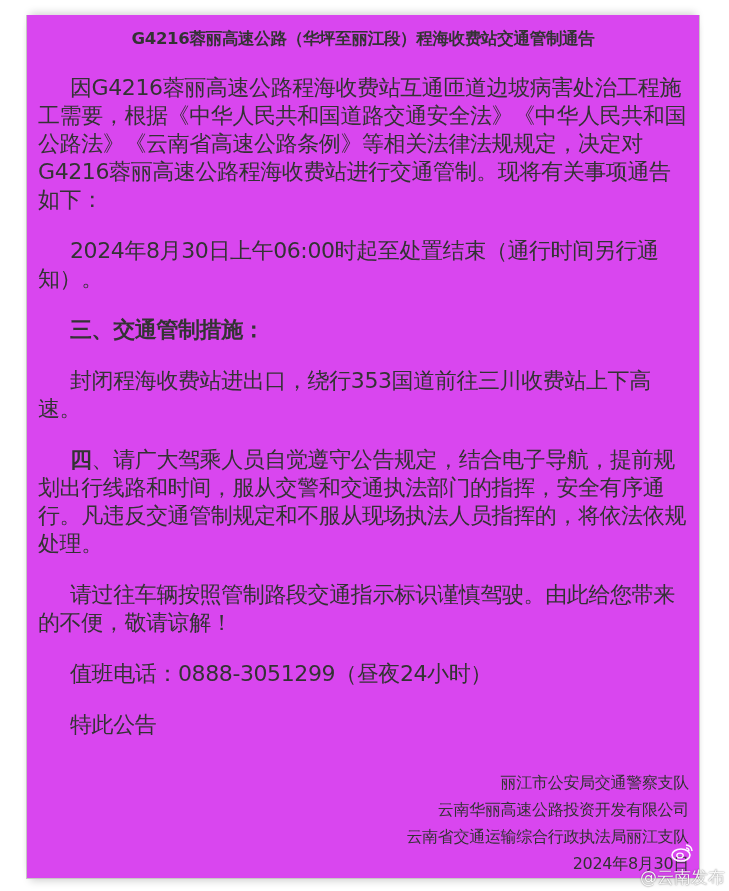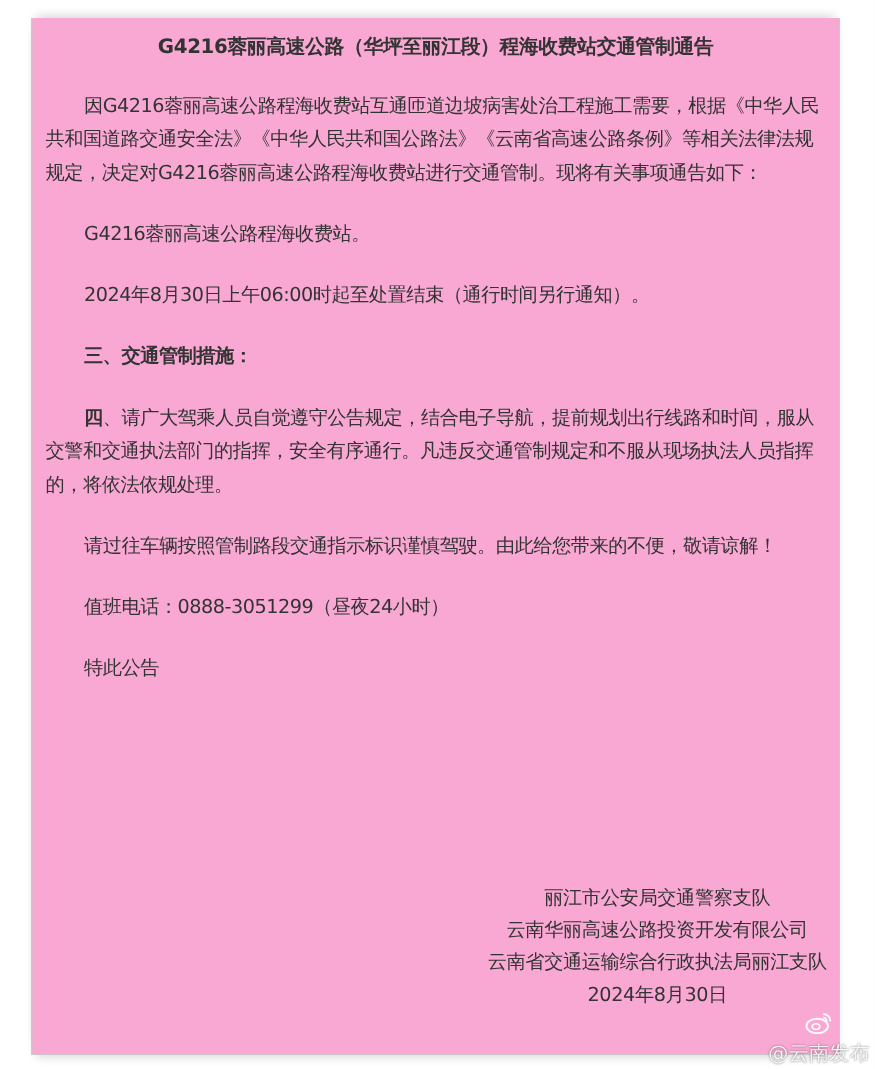--- a/index.html
+++ b/index.html
@@ -14,21 +14,21 @@
     overflow: hidden;
     font-family: "DejaVu Sans", "Liberation Sans", sans-serif;
     color: #333333;
   }
   .panel {
     position: absolute;
     left: 26px;
     top: 15px;
     width: 674px;
     height: 864px;
-    background: #f9a8d4;
+    background: #d946ef;
     border-left: 1px solid #c8c8c4;
     border-right: 1px solid #c8c8c4;
     border-bottom: 1px solid #c8c8c4;
     box-shadow: 0 -6px 8px -4px rgba(0,0,0,0.18) , 0 6px 8px -4px rgba(0,0,0,0.18);
     box-sizing: border-box;
   }
   .title {
     position: absolute;
     left: 0;
     right: 0;
@@ -38,36 +38,36 @@
     font-size: 16.5px;
     line-height: 24px;
     color: #333;
     letter-spacing: -0.3px;
   }
   .body-text {
     position: absolute;
     left: 11px;
     right: 10px;
     top: 59px;
-    font-size: 16px;
+    font-size: 22px;
     line-height: 28px;
     letter-spacing: -0.4px;
   }
   .para {
     margin: 0;
     text-indent: 32px;
   }
   .para + .para { margin-top: 23px; }
   .heading { font-weight: bold; }
   .bold-lead { font-weight: bold; }
   .signatures {
     position: absolute;
     right: 10px;
-    top: 719px;
-    text-align: center;
+    top: 754px;
+    text-align: right;
     font-size: 16px;
     line-height: 27px;
     letter-spacing: -0.3px;
   }
   .sig-line { display: block; }
   .watermark {
     position: absolute;
     right: 4px;
     bottom: 2px;
     display: flex;
@@ -87,25 +87,25 @@
 </style>
 </head>
 <body>
 
 <div class="panel">
   <div class="title">G4216蓉丽高速公路（华坪至丽江段）程海收费站交通管制通告</div>
 
   <div class="body-text">
     <p class="para">因G4216蓉丽高速公路程海收费站互通匝道边坡病害处治工程施工需要，根据《中华人民共和国道路交通安全法》《中华人民共和国公路法》《云南省高速公路条例》等相关法律法规规定，决定对G4216蓉丽高速公路程海收费站进行交通管制。现将有关事项通告如下：</p>
 
-    <p class="para">G4216蓉丽高速公路程海收费站。</p>
 
     <p class="para">2024年8月30日上午06:00时起至处置结束（通行时间另行通知）。</p>
 
     <p class="para heading">三、交通管制措施：</p>
+    <p class="para">封闭程海收费站进出口，绕行353国道前往三川收费站上下高速。</p>
 
     <p class="para"><span class="bold-lead">四</span><span>、请广大驾乘人员自觉遵守公告规定，结合电子导航，提前规划出行线路和时间，服从交警和交通执法部门的指挥，安全有序通行。凡违反交通管制规定和不服从现场执法人员指挥的，将依法依规处理。</span></p>
 
     <p class="para">请过往车辆按照管制路段交通指示标识谨慎驾驶。由此给您带来的不便，敬请谅解！</p>
 
     <p class="para">值班电话：0888-3051299（昼夜24小时）</p>
 
     <p class="para">特此公告</p>
   </div>
 

